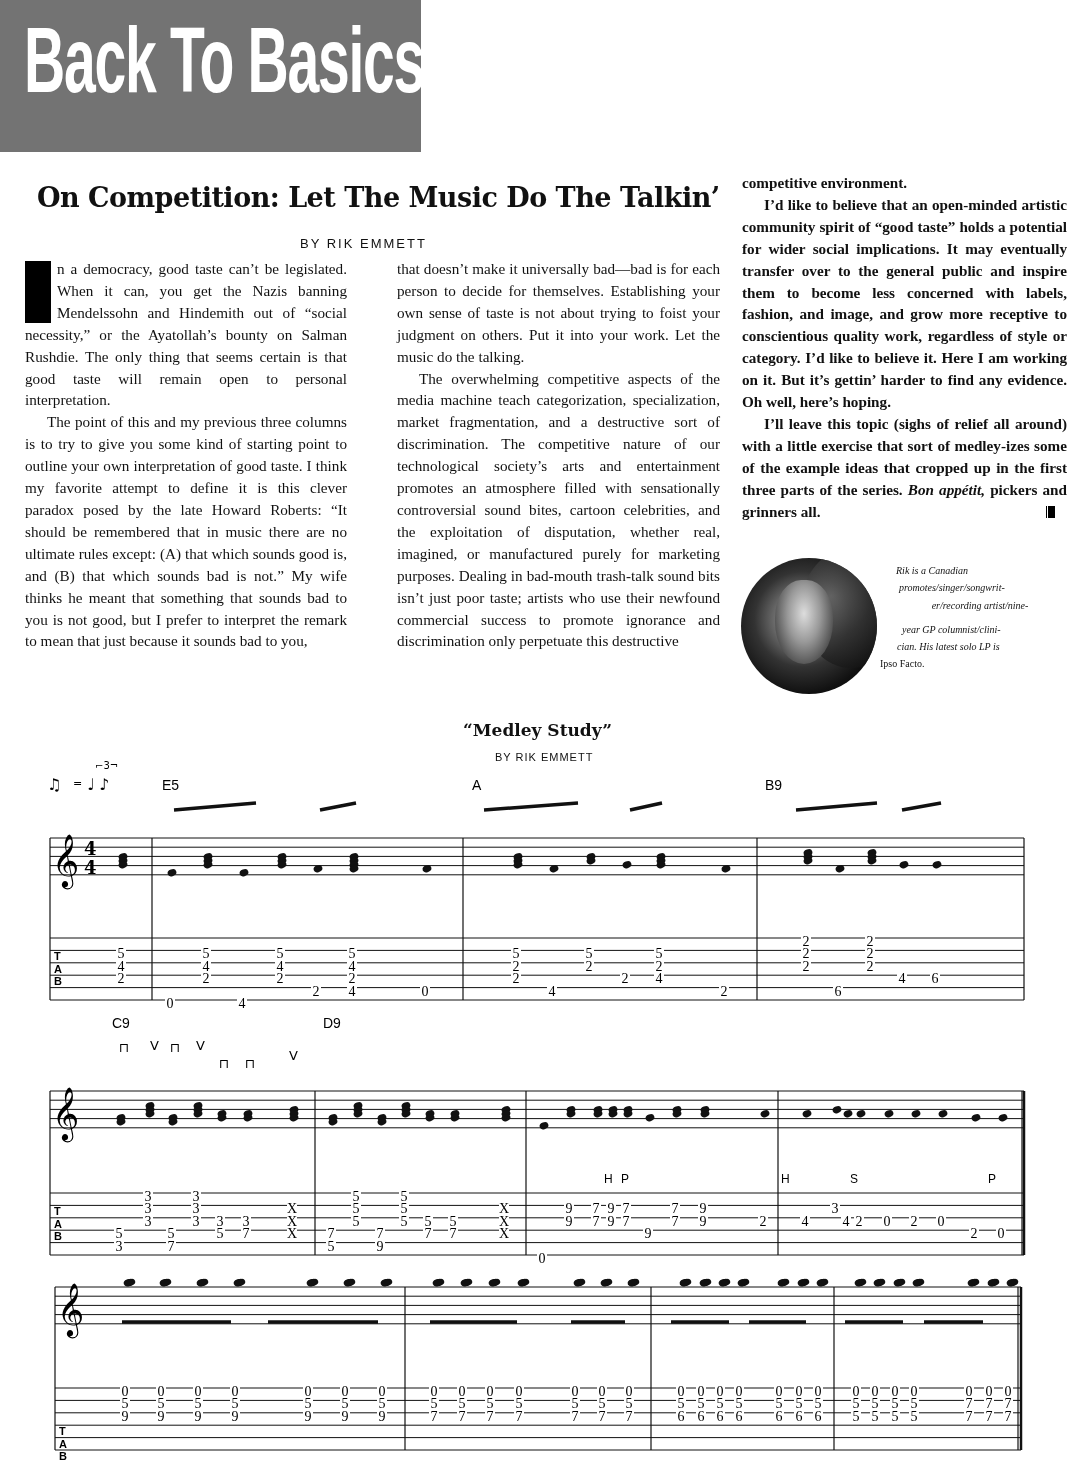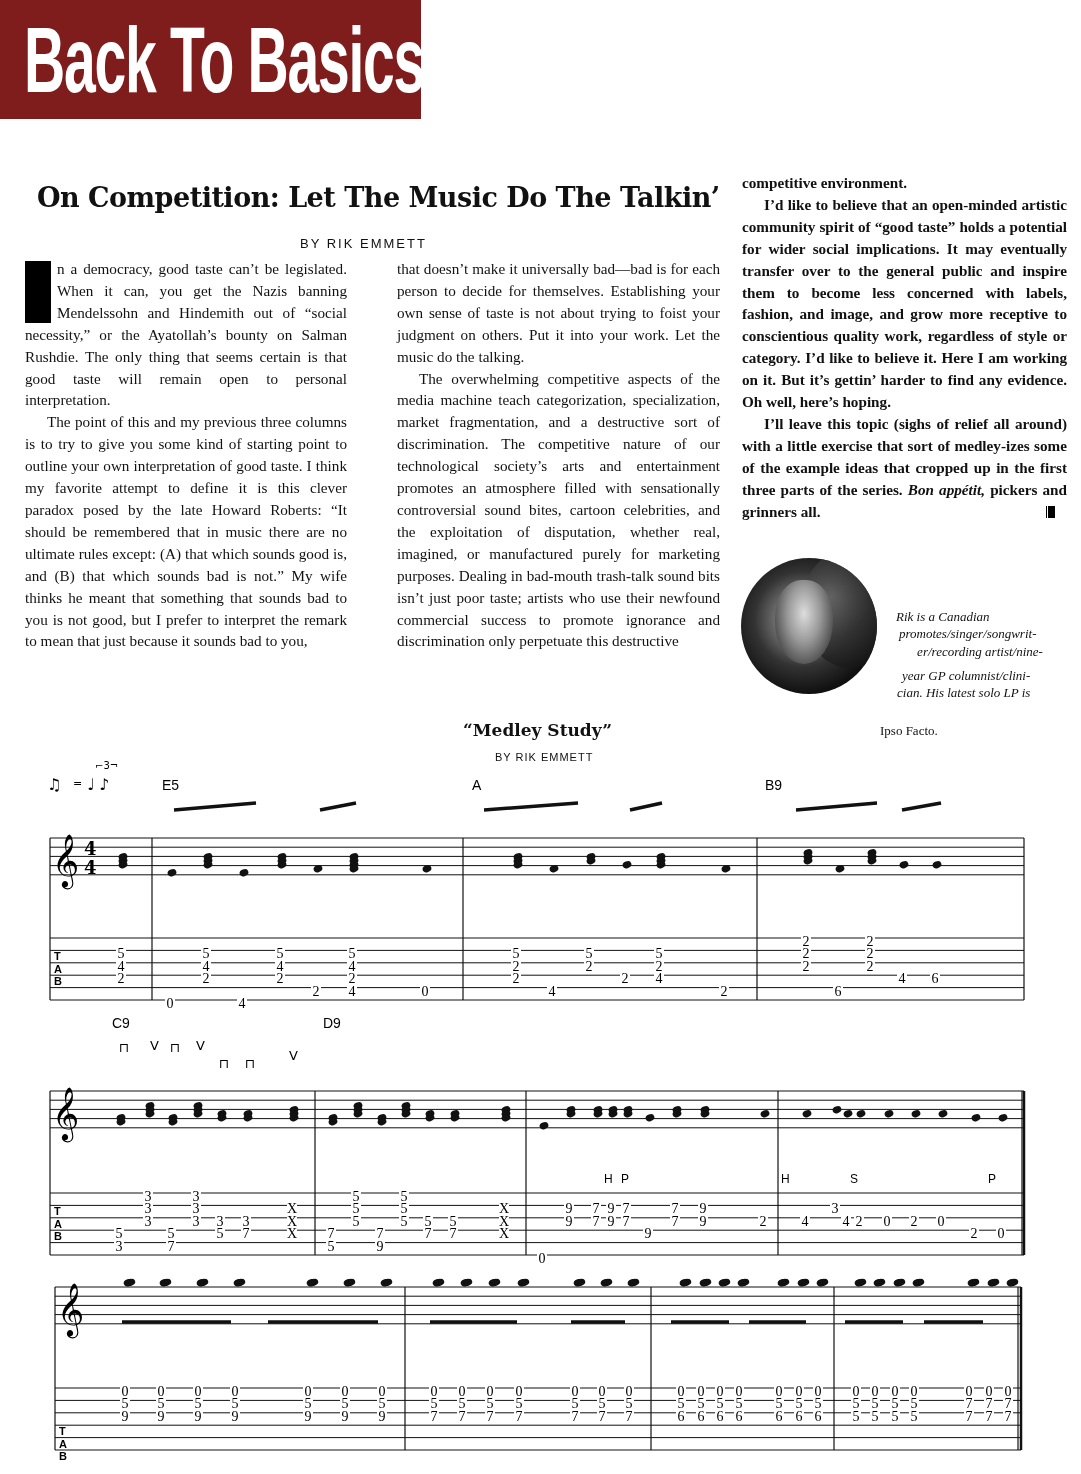--- a/index.html
+++ b/index.html
@@ -1,19 +1,19 @@
 <!DOCTYPE html>
 <html><head>
 <meta charset="utf-8">
 <style>
   * { box-sizing: border-box; margin: 0; padding: 0; }
   html, body { width: 1081px; height: 1474px; background: #fff; overflow: hidden; }
   body { position: relative; font-family: "Liberation Serif", "DejaVu Serif", serif; color: #111; }
 
-  .banner { position: absolute; left: 0; top: 0; width: 421px; height: 119px; background: #7f1d1d; }
+  .banner { position: absolute; left: 0; top: 0; width: 421px; height: 152px; background: #737373; }
   .banner-title { position: absolute; left: 24px; top: 8px; color: #fff;
     font-family: "Liberation Sans", "DejaVu Sans", sans-serif; font-weight: bold;
     font-size: 92px; line-height: 104px; letter-spacing: -2px; transform: scaleX(0.62); transform-origin: left top; white-space: nowrap; }
 
   .headline { position: absolute; left: 37px; top: 182px; width: 680px;
     font-family: "DejaVu Serif", serif; font-weight: bold; font-size: 27px; letter-spacing: -0.5px; white-space: nowrap; }
   .byline { position: absolute; left: 300px; top: 236px; font-family: "Liberation Sans", sans-serif;
     font-size: 13px; letter-spacing: 2px; }
 
   .col { position: absolute; font-size: 15.2px; line-height: 21.9px; text-align: justify; }
@@ -25,27 +25,27 @@
 
   .dropcap { float: left; width: 26px; height: 62px; background: #000; margin: 3px 6px 0 0; }
   .endmark { display: inline-block; float: right; width: 10px; height: 12px; background: #000; margin-top: 5px; margin-right: 12px; border-left: 3px double #fff; }
 
   .photo { position: absolute; left: 741px; top: 558px; width: 136px; height: 136px; border-radius: 50%;
     background: radial-gradient(ellipse at 45% 45%, #b8b8b8 0%, #777 22%, #333 45%, #111 70%, #000 100%); overflow: hidden; }
   .photo .face { position: absolute; left: 34px; top: 22px; width: 58px; height: 84px; border-radius: 45% 45% 50% 50%;
     background: radial-gradient(ellipse at 50% 40%, #ddd 0%, #999 40%, #444 80%, #222 100%); }
   .photo .hair { position: absolute; left: 60px; top: -10px; width: 100px; height: 120px; border-radius: 50%;
     background: radial-gradient(ellipse at 30% 40%, #666 0%, #333 40%, #111 80%); opacity: 0.8; }
-  .bio { position: absolute; left: 880px; top: 608px; width: 180px; font-size: 13px; line-height: 17.3px; font-style: italic; }
+  .bio { position: absolute; left: 880px; top: 562px; width: 180px; font-size: 10px; line-height: 17.3px; font-style: italic; }
   .bio .l1 { padding-left: 16px; }
   .bio .l2 { padding-left: 19px; }
   .bio .l3 { padding-left: 20px; text-align: center; }
   .bio .l4 { padding-left: 22px; margin-top: 7px; }
   .bio .l5 { padding-left: 17px; }
-  .bio .l6 { padding-left: 0; font-style: normal; margin-top: 21px; }
+  .bio .l6 { padding-left: 0; font-style: normal; }
 
   .song-title { position: absolute; left: 463px; top: 720px; font-family: "DejaVu Serif", serif; font-weight: bold; font-size: 17px; }
   .song-by { position: absolute; left: 495px; top: 751px; font-family: "Liberation Sans", sans-serif; font-size: 11px; letter-spacing: 1px; }
 
   svg.score { position: absolute; left: 0; top: 0; }
   .chord-name { font-family: "Liberation Sans", sans-serif; font-size: 14px; }
   .tabnum { font-family: "Liberation Serif", serif; font-size: 14px; }
   .tech { font-family: "Liberation Sans", sans-serif; font-size: 12px; }
 </style>
 </head>

